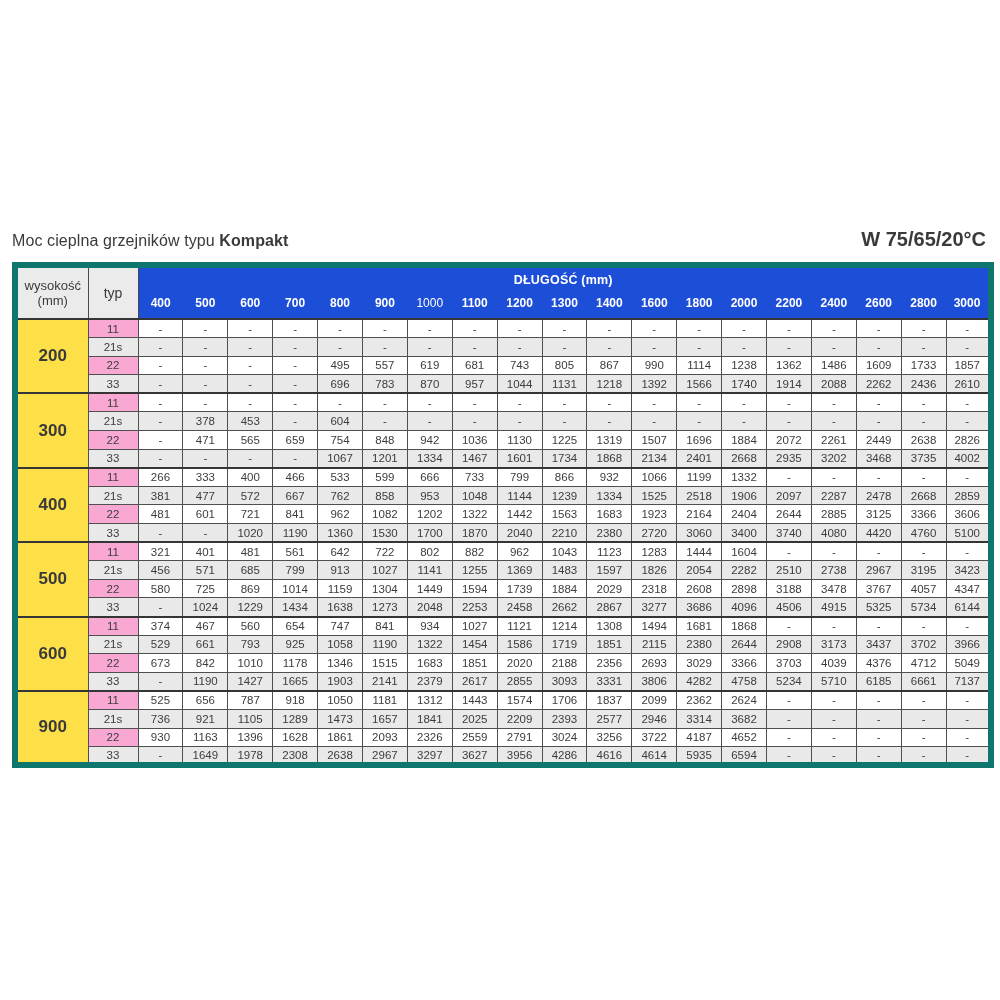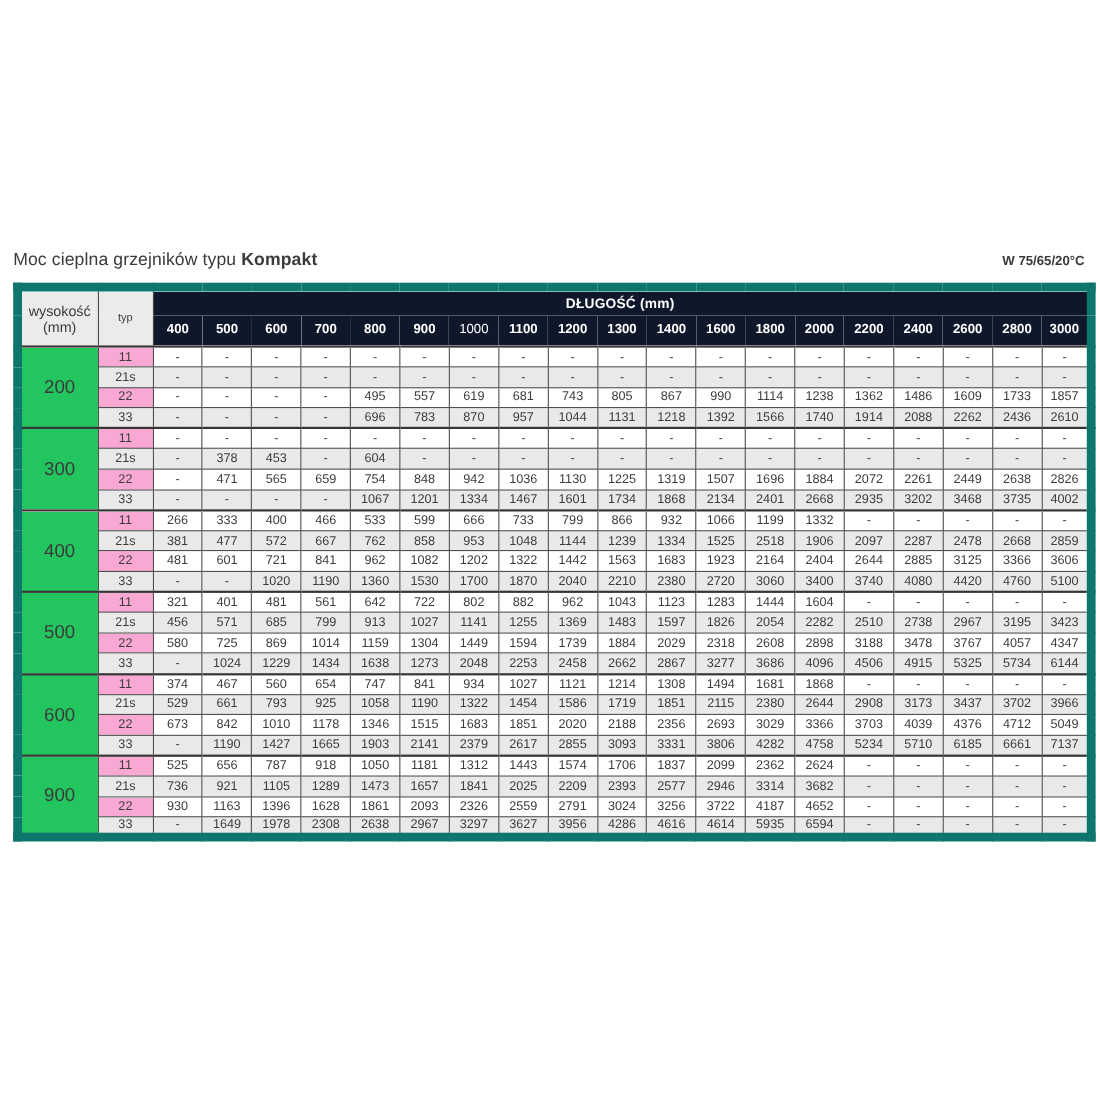--- a/index.html
+++ b/index.html
@@ -4,39 +4,39 @@
 <style>
   * { box-sizing: border-box; }
   html, body { margin:0; padding:0; background:#fff; }
   body { width:1000px; height:1000px; font-family:"Liberation Sans", sans-serif; color:#3d3d3d; }
   .page { position:relative; width:1000px; height:1000px; background:#fff; overflow:hidden; }
   .content { position:absolute; left:12px; top:228px; width:976px; }
 
   .title-row { display:flex; justify-content:space-between; align-items:baseline; margin-bottom:11px; padding:0 2px 0 0; }
   .title { font-size:16px; color:#3a3a3a; letter-spacing:0.1px; }
   .title .bold { font-weight:700; }
-  .title-right { font-size:12px; font-weight:700; color:#3a3a3a;text-align:center; }
-
-  table.power { border-collapse:collapse; table-layout:fixed; width:976px; border:8px solid #0f766e; }
+  .title-right { font-size:20px; font-weight:700; color:#3a3a3a;text-align:center; }
+
+  table.power { border-collapse:collapse; table-layout:fixed; width:976px; border:6px solid #0f766e; }
   table.power th, table.power td { padding:0; text-align:center; vertical-align:middle; overflow:hidden; white-space:nowrap; }
 
   
   th.corner { background:#ebebeb; border:1px solid #4a4a4a; font-weight:400; color:#3a3a3a; }
   th.corner.hgt { font-size:13px; line-height:15px; }
-  th.corner.typ { font-size:10px; }
+  th.corner.typ { font-size:14px; }
 
   
-  th.dark { background:#0f172a; color:#fff; border:0; font-weight:700; }
+  th.dark { background:#1d4ed8; color:#fff; border:0; font-weight:700; }
   th.dark.dlugosc { font-size:12.5px; height:26px; vertical-align:middle; letter-spacing:0.2px; }
   th.dark.num { font-size:12px; height:28px; vertical-align:middle; padding-bottom:4px; }
 
   
   td { border:1px solid #4f4f4f; font-size:11.5px; height:18.6px; color:#3c3c3c; background:#fff; }
   tr.shade td { background:#e9e9e9; }
-  td.height-cell { background:#22c55e; font-size:17px; color:#3a3a3a; }
+  td.height-cell { background:#fde047; font-size:17px; color:#3a3a3a;font-weight:bold; }
   td.typ-cell { background:#f9a8d4; font-size:11.5px; }
   tr.group-start td { border-top:2px solid #353535; }
   td.boldcol, th.boldcol { font-weight:400; }
 </style>
 </head>
 <body>
 
 <div class="page">
   <div class="content">
 

